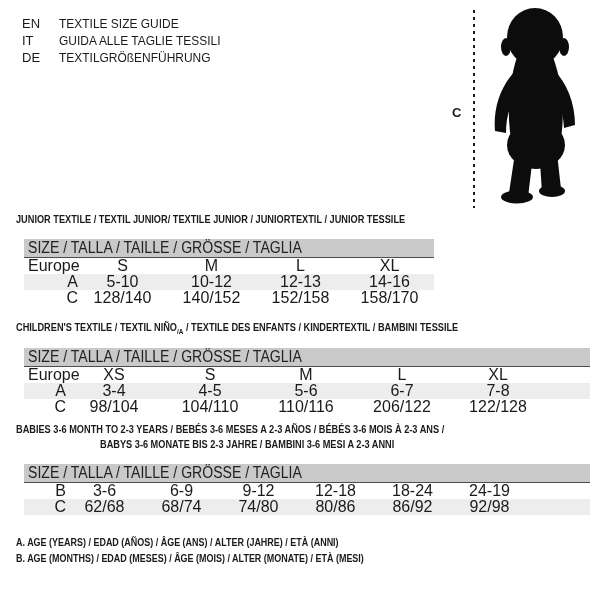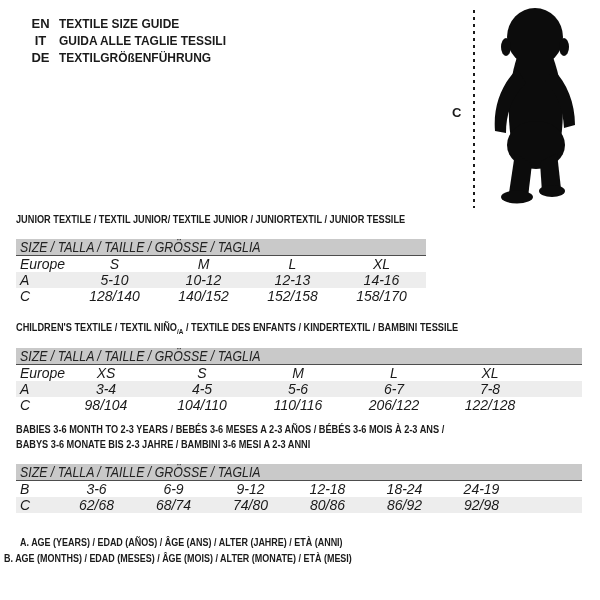--- a/index.html
+++ b/index.html
@@ -13,49 +13,49 @@
   }
   .abs { position: absolute; }
 
   
   .sqz   { display: inline-block; transform: scaleX(0.80); transform-origin: 0 50%; white-space: nowrap; }
   .sqz88 { display: inline-block; transform: scaleX(0.88); transform-origin: 0 50%; white-space: nowrap; }
   .sqz92 { display: inline-block; transform: scaleX(0.92); transform-origin: 0 50%; white-space: nowrap; }
 
   
   .lang-list { left: 22px; top: 15px; }
-  .lang-row { display: flex; height: 17px; line-height: 17px; font-size: 13px; font-weight: bold; text-align: center; }
+  .lang-row { display: flex; height: 17px; line-height: 17px; font-size: 13px; font-weight: normal; }
   .lang-code { width: 37px; flex: 0 0 37px; }
 
   
   .measure-line {
     left: 473px; top: 10px; width: 2px; height: 198px;
     background: repeating-linear-gradient(to bottom, #1a1a1a 0 3px, transparent 3px 7px);
   }
   .height-label { left: 452px; top: 105px; font-size: 13px; font-weight: bold; }
   .baby-figure { left: 483px; top: 7px; width: 102px; height: 202px; }
 
   
-  .sec-title { left: 16px; font-size: 11.5px; font-weight: bold; line-height: 15px; white-space: nowrap; }
+  .sec-title { left: 16px; font-size: 11.5px; font-weight: bold; line-height: 15px; white-space: nowrap; text-align: center; }
   .sec-title sub { font-size: 8px; }
 
   
-  table.size-table { position: absolute; left: 16px; border-collapse: collapse; table-layout: fixed; font-size: 14px; font-style: italic; }
+  table.size-table { position: absolute; left: 24px; border-collapse: collapse; table-layout: fixed; font-size: 16px; }
   table.size-table th.size-bar {
     background: #c9c9c9; color: #222222;
     font-weight: normal; text-align: left;
     height: 16px; padding: 0 0 0 4px;
     border-bottom: 1px solid #4d4d4d;
   }
   table.size-table td { height: 16px; padding: 0; text-align: center; line-height: 16px; }
-  table.size-table td.row-label { text-align: left; padding-left: 4px; }
+  table.size-table td.row-label { text-align: right; padding-left: 4px; }
   table.size-table tr.stripe td { background: #ededed; }
 
   
-  .notes { left: 4px; top: 534px; text-align: center; }
+  .notes { left: 16px; top: 534px; }
   .note-line { height: 16px; line-height: 16px; font-size: 11.5px; font-weight: bold; white-space: nowrap; }
   .note-line .sqz { transform: scaleX(0.78); }
 </style>
 </head>
 <body>
 
 <div class="abs lang-list">
   <div class="lang-row">
     <span class="lang-code">EN</span>
     <span class="sqz92">TEXTILE SIZE GUIDE</span>

